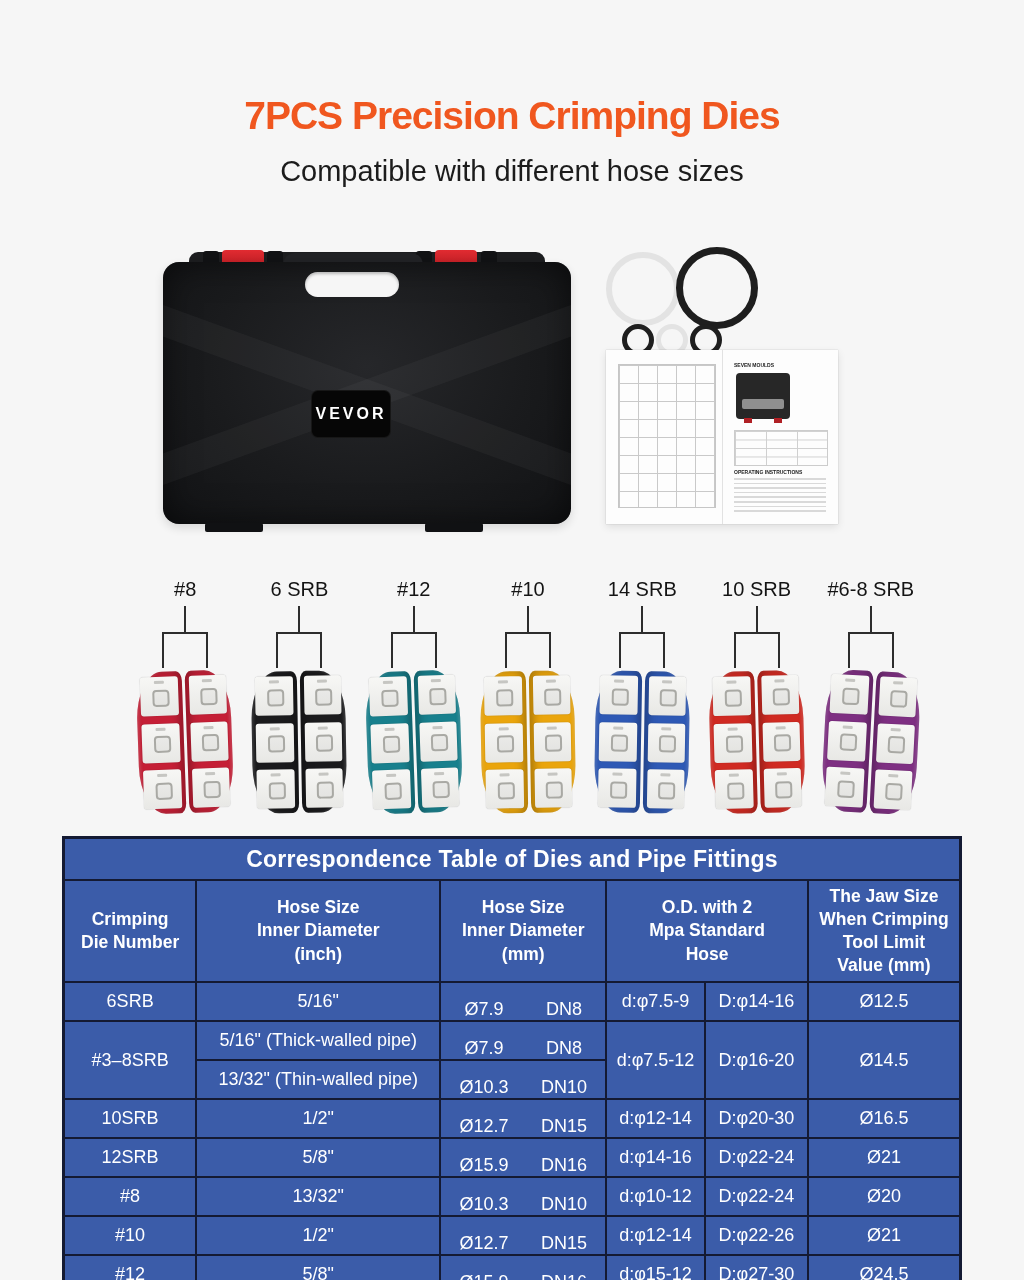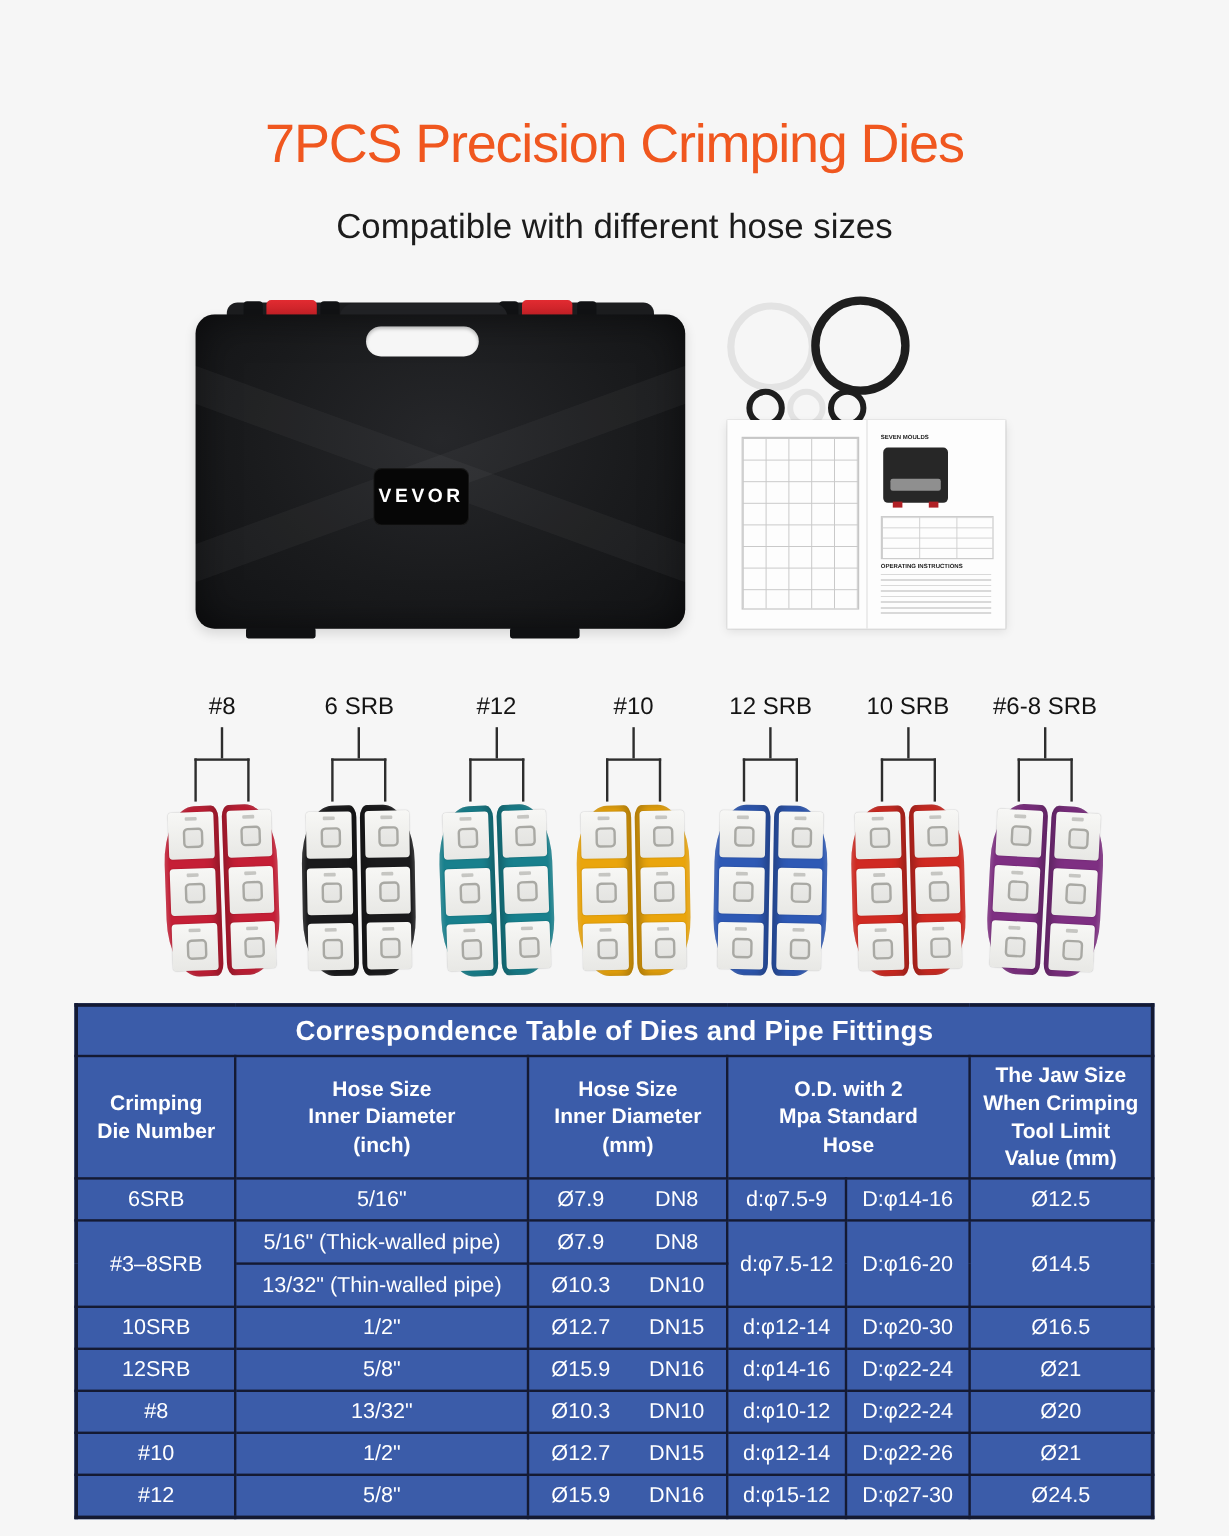--- a/index.html
+++ b/index.html
@@ -4,25 +4,25 @@
 <style>
   html,body{margin:0;padding:0;}
   .canvas{
     position:relative;width:1024px;height:1280px;overflow:hidden;
     background:#f6f6f6;font-family:"Liberation Sans",sans-serif;
   }
 
   
   .title{
     position:absolute;top:94px;left:0;width:100%;text-align:center;
-    font-size:45px;font-weight:400;letter-spacing:-1px;
+    font-size:39px;font-weight:700;letter-spacing:-1px;
     color:var(--title_orange,#F0571F);
   }
   .subtitle{
-    position:absolute;top:173px;left:0;width:100%;text-align:center;
+    position:absolute;top:155px;left:0;width:100%;text-align:center;
     font-size:29px;font-weight:400;color:#1c1c1c;
   }
 
   
   .case{position:absolute;left:163px;top:249px;width:408px;height:283px;padding-left:12px;}
   .case-top{position:absolute;left:26px;top:3px;width:356px;height:24px;background:#1c1d1f;border-radius:9px 9px 0 0;}
   .handle-bump{position:absolute;left:120px;top:4px;width:140px;height:66px;background:#212225;border-radius:12px 12px 36px 36px;}
   .handle-hole{position:absolute;left:142px;top:23px;width:94px;height:25px;background:#f6f6f6;border-radius:13px;box-shadow:inset 0 2px 3px rgba(0,0,0,.25);}
   .case-body{
     position:absolute;left:0;top:13px;width:408px;height:262px;border-radius:16px;
@@ -97,21 +97,21 @@
     background:#b6b6b1;border-radius:1px;opacity:.75;}
 
   
   .spec{position:absolute;left:62px;top:836px;width:900px;border-collapse:collapse;table-layout:fixed;
     background:var(--table_blue,#3B5CA9);color:#fff;border:3px solid var(--table_border,#141A33);}
   .spec td{border:2px solid var(--table_border,#141A33);text-align:center;vertical-align:middle;padding:0 2px;overflow:hidden;}
   .t-title td{height:40px;font-size:23px;font-weight:bold;letter-spacing:.2px;}
   .t-head td{height:100px;font-size:17.5px;font-weight:bold;white-space:pre-line;line-height:1.32;}
   .r-single td{height:33px;font-size:18px;text-align:center;}
   .r-sub td{height:34px;font-size:18px;}
-  .mmflex{display:flex;justify-content:space-around;align-items:center;}
+  .mmflex{display:flex;justify-content:space-around;align-items:center;margin-top:16px;}
 </style>
 </head>
 <body>
 
 <div class="canvas">
 
   <div class="title">7PCS Precision Crimping Dies</div>
   <div class="subtitle">Compatible with different hose sizes</div>
 
   <div class="case">
@@ -214,21 +214,21 @@
             <i class="plate"></i>
           </div>
         <div class="strip sr">
             <i class="plate"></i>
             <i class="plate"></i>
             <i class="plate"></i>
           </div>
       </div>
     </div>
     <div class="die-col" style="--dc: #2e59b5;">
-      <div class="die-label">12 SRB</div>
+      <div class="die-label">14 SRB</div>
       <div class="stem"></div>
       <div class="fork"></div>
       <div class="die-body">
         <div class="strip sl">
             <i class="plate"></i>
             <i class="plate"></i>
             <i class="plate"></i>
           </div>
         <div class="strip sr">
             <i class="plate"></i>

